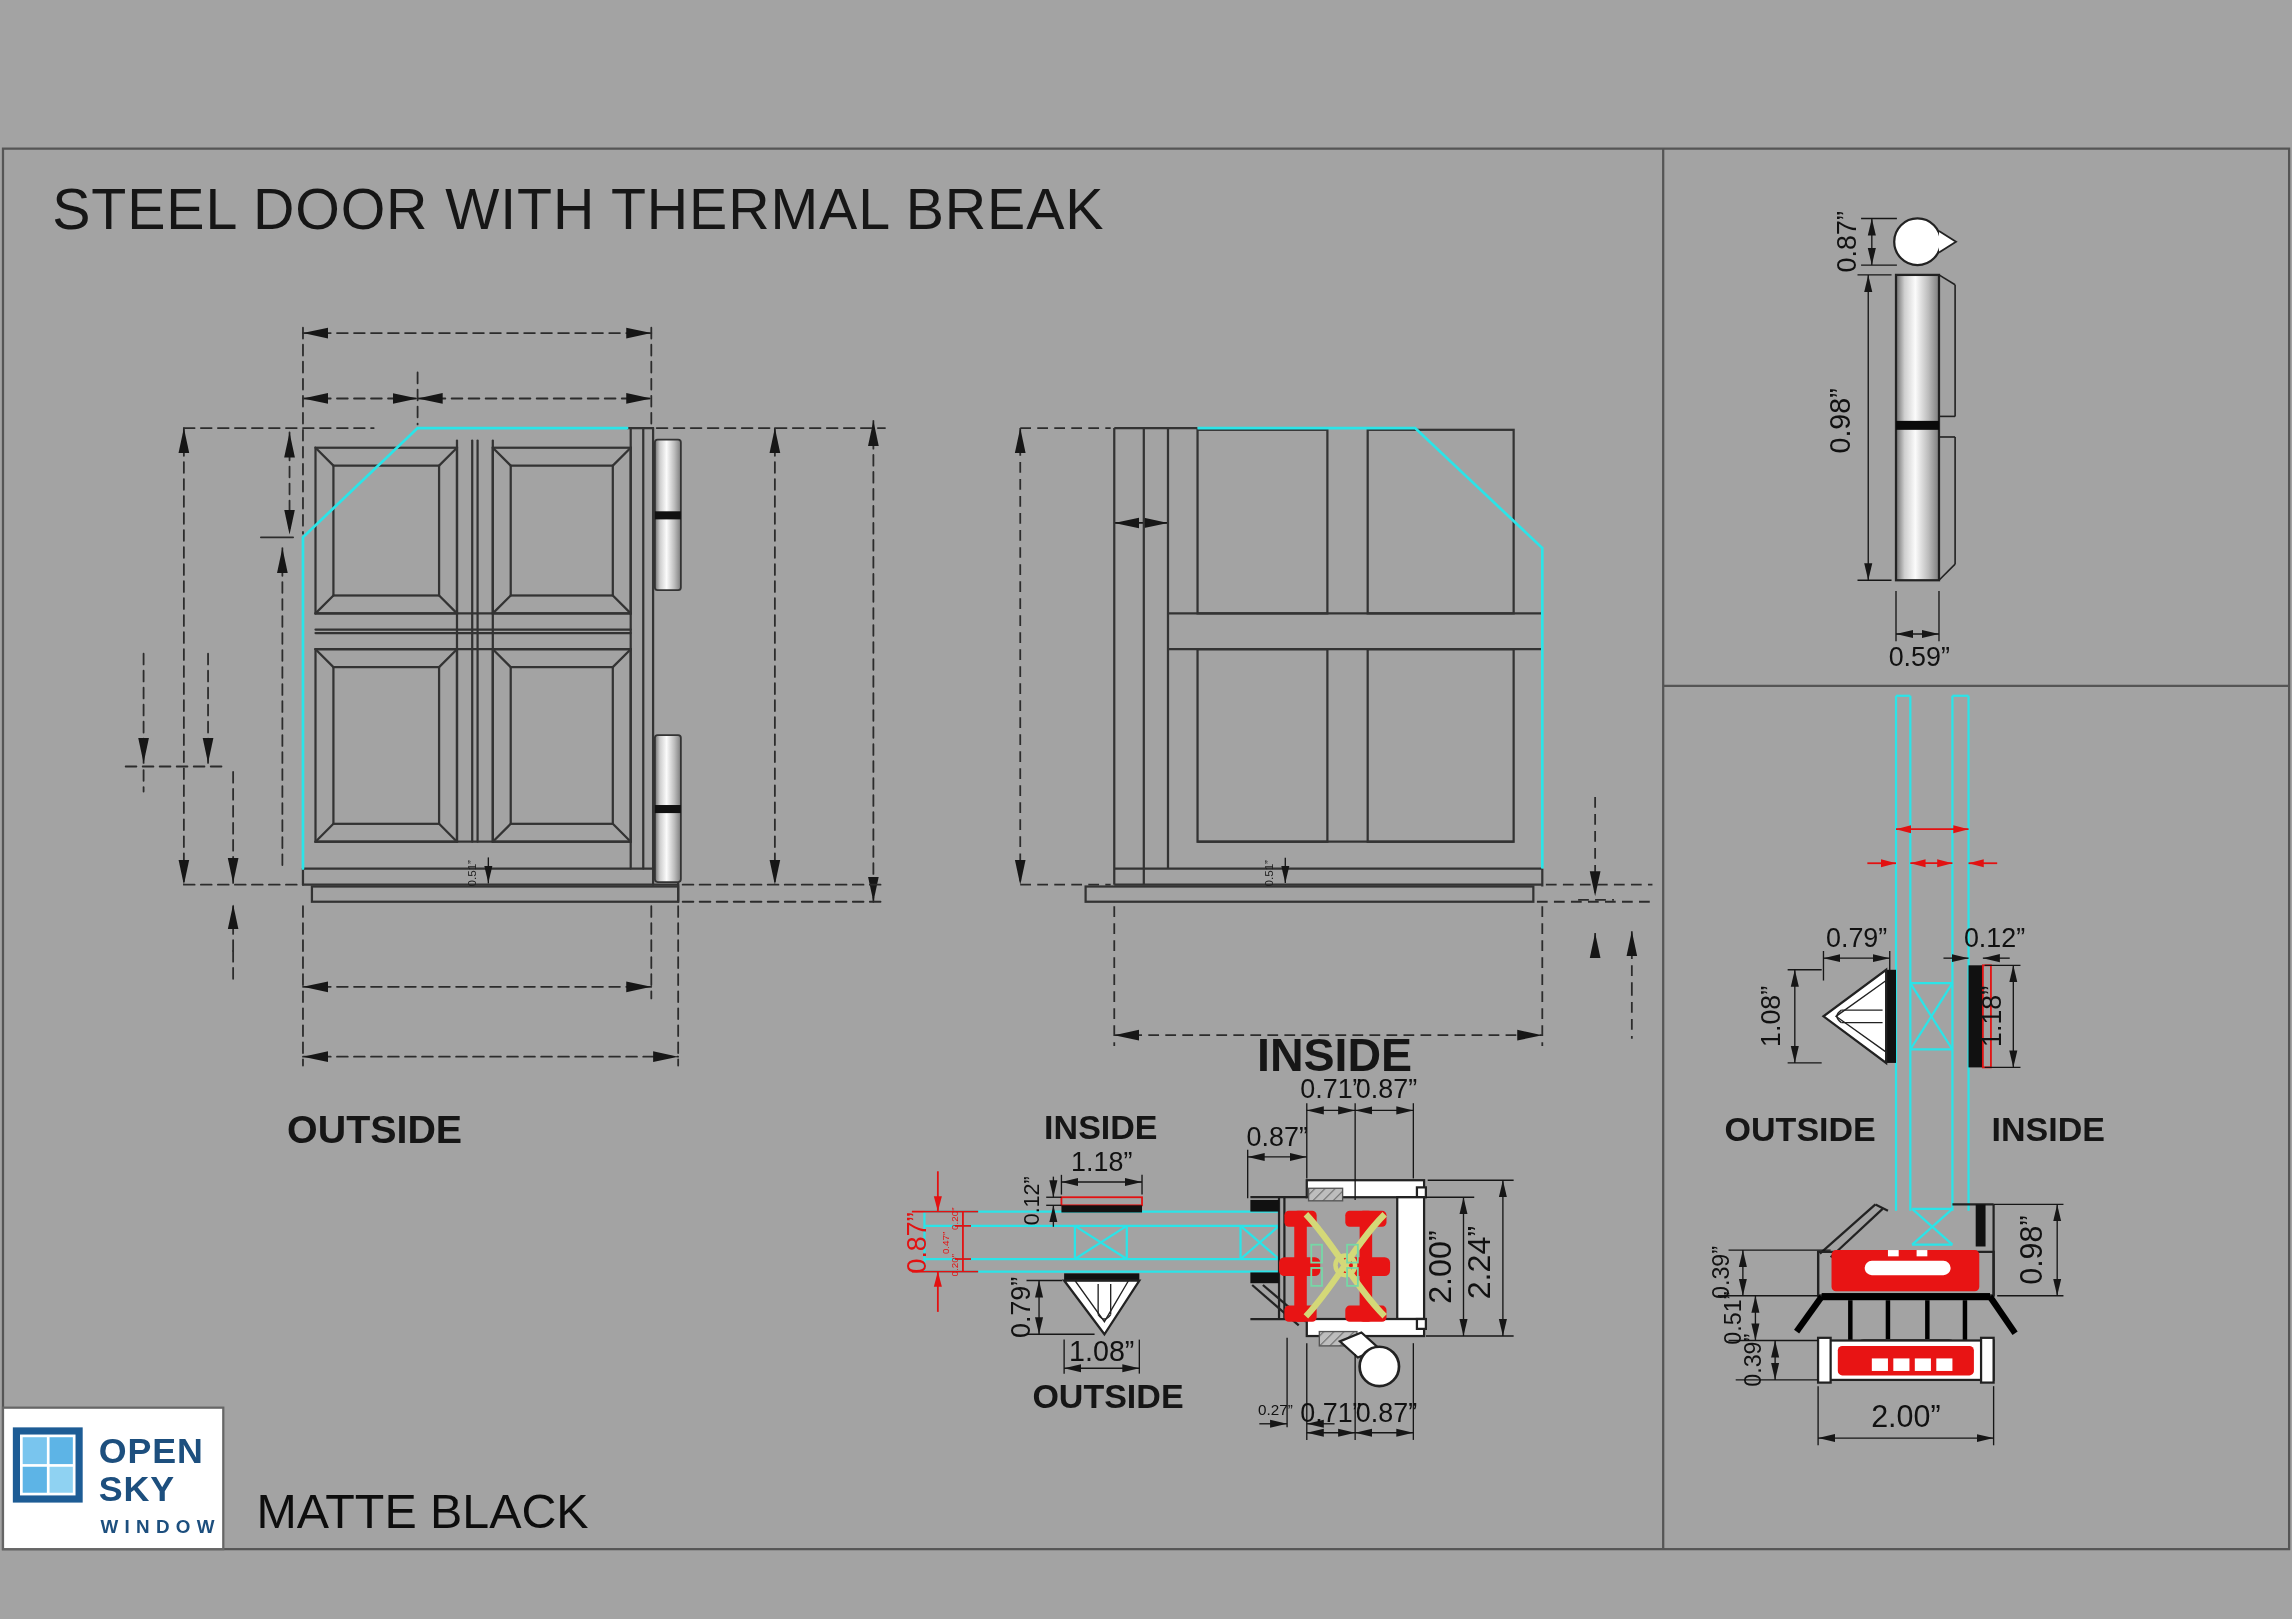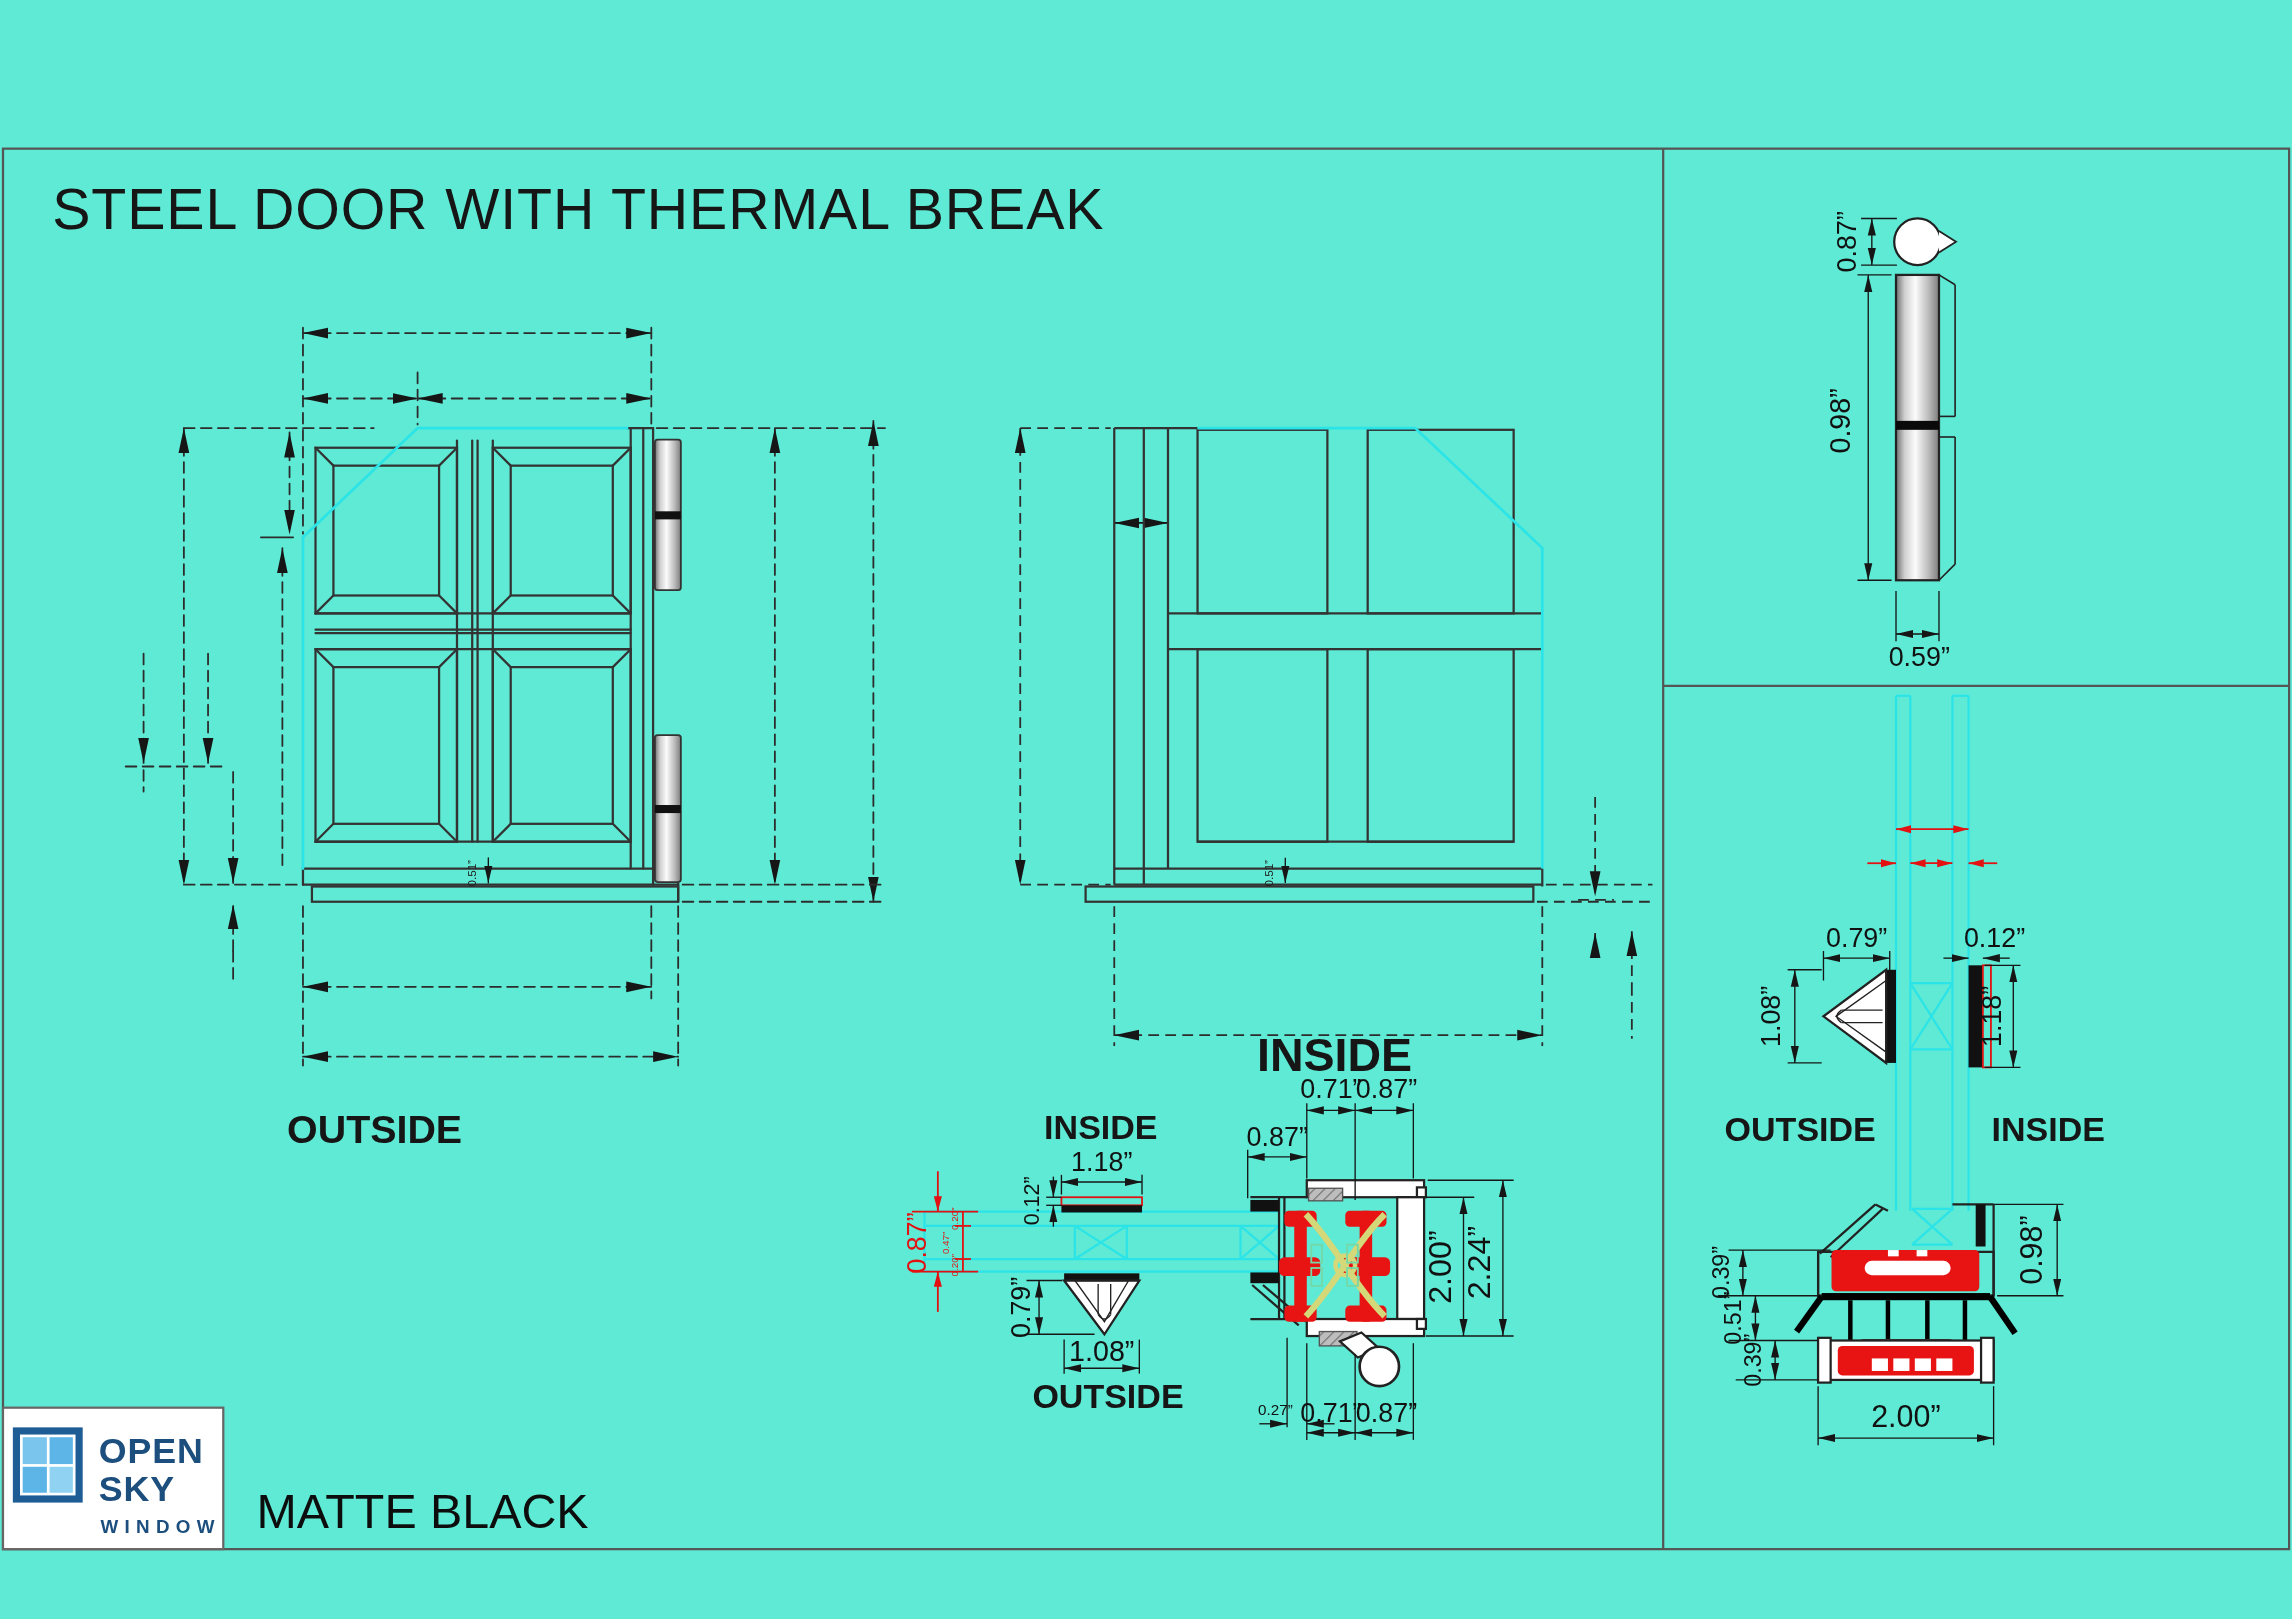--- a/index.html
+++ b/index.html
@@ -1,16 +1,16 @@
 <!DOCTYPE html>
 <html style="font-size:14.3px"><head>
 <meta charset="utf-8">
 <style>
   html,body{margin:0;padding:0;background:#ffffff;}
-  #sheet{position:relative;width:2293px;height:1619px;background:#5eead4;overflow:hidden;
+  #sheet{position:relative;width:2293px;height:1619px;background:#a3a3a3;overflow:hidden;
          font-family:"Liberation Sans",sans-serif;}
   svg{position:absolute;left:0;top:0;}
   text{font-family:"Liberation Sans",sans-serif;fill:#161616;}
   .big-title{font-size:64px;font-weight:500;letter-spacing:1px;}
   .zone-label{font-size:40px;font-weight:600;}
   .zone-label-lg{font-size:52px;font-weight:600;}
   .dim{font-size:30px;fill:#111;}
   .dim-sm{font-size:17px;fill:#111;}
   .dim-tiny{font-size:13px;fill:#222;}
   .dim-red{font-size:30px;fill:#e31111;}

